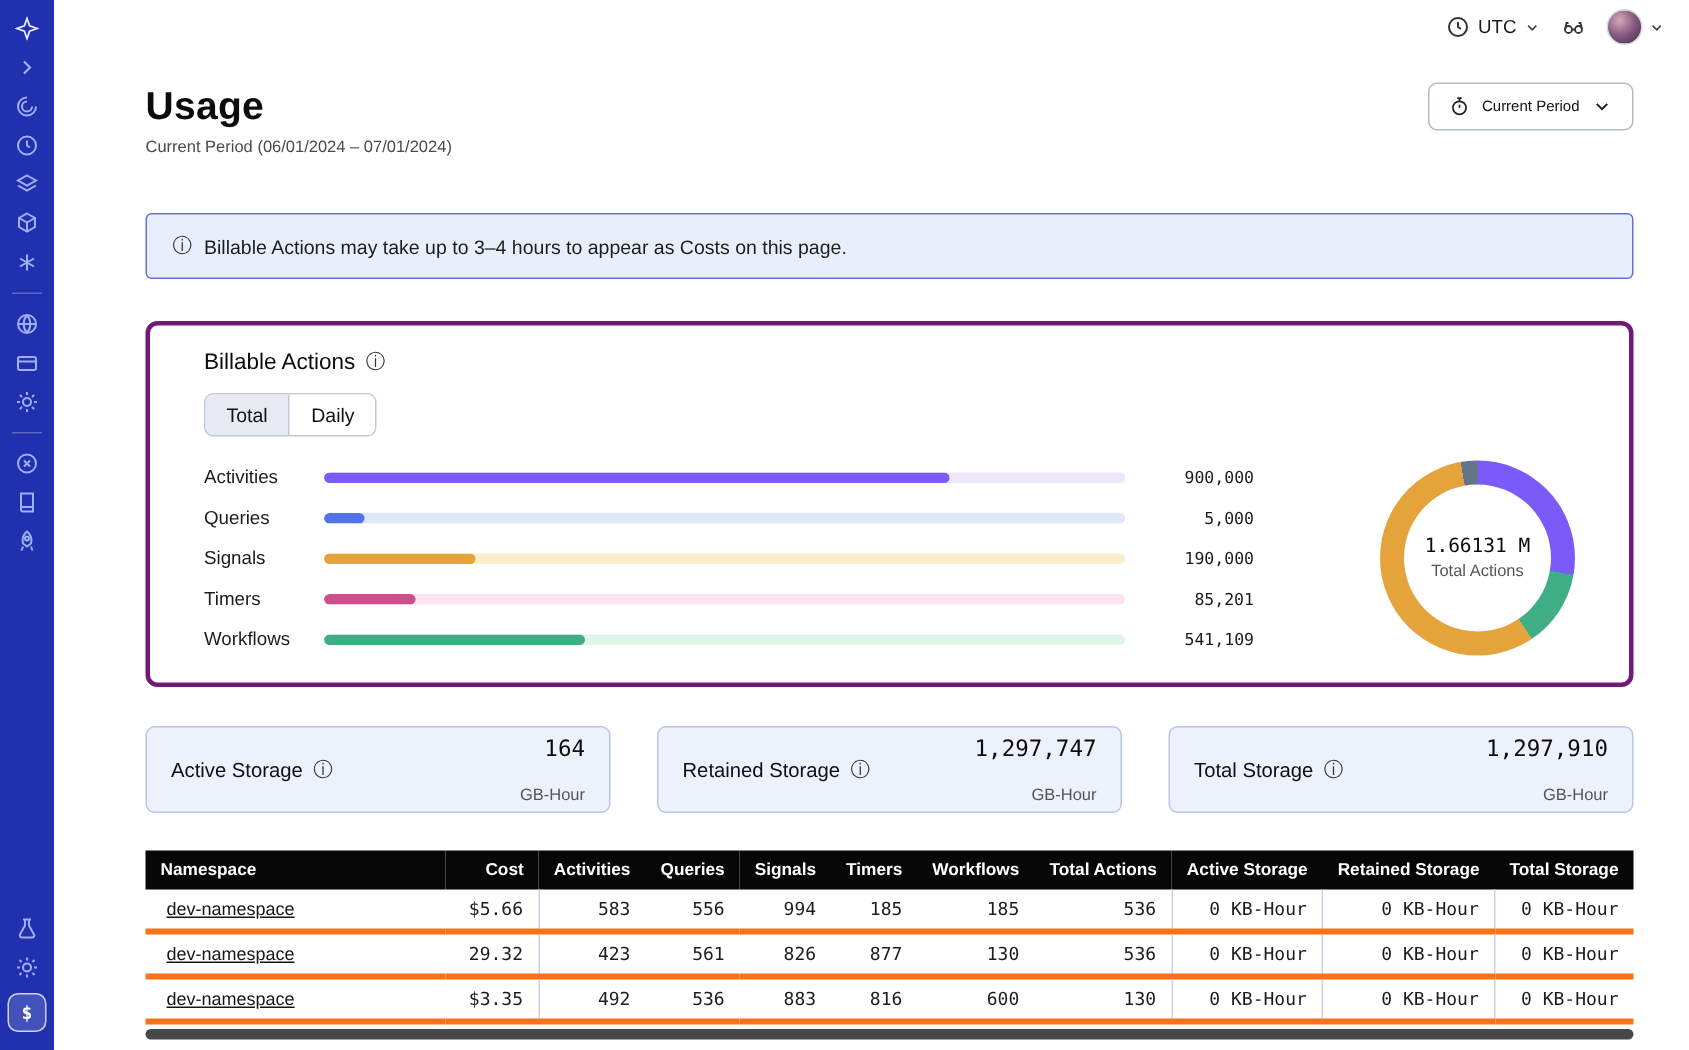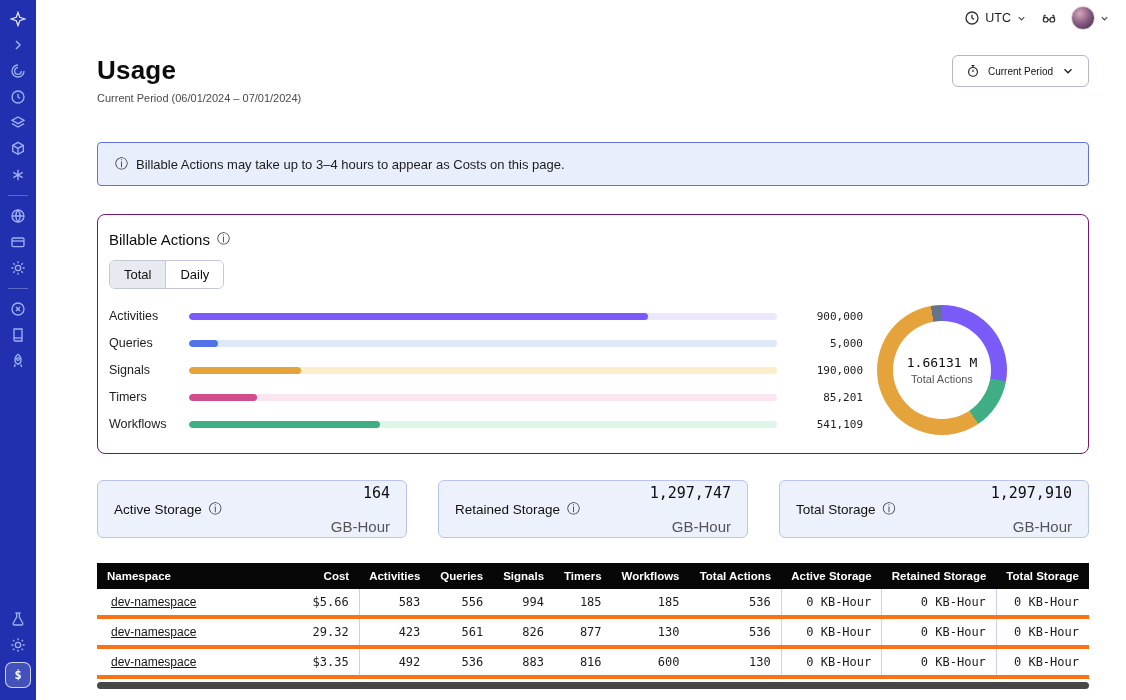--- a/index.html
+++ b/index.html
@@ -44,52 +44,52 @@
     background:#fff;padding:8px 13px;font-size:10px;color:#111;cursor:pointer;
     font-family:"Liberation Sans",sans-serif}
   .period-btn svg{width:14px;height:14px;color:#222}
 
   
   .banner{margin-top:38px;height:44px;background:#e8eefb;border:1px solid #6272d8;border-radius:4px;
     display:flex;align-items:center;gap:8px;padding:0 17px;font-size:13px;color:#1d1d1d}
   .info-glyph{font-size:13px;color:#333;font-style:normal}
 
   
-  .card{margin-top:28px;border:1px solid #701a75;border-radius:8px;background:#fff;padding:15px 11px 18px}
+  .card{margin-top:28px;border:3px solid #701a75;border-radius:8px;background:#fff;padding:15px 36px 18px}
   .card-title{display:flex;align-items:center;gap:7px;font-size:15px;font-weight:500;color:#0d0d0d}
   .tabs{display:inline-flex;border:1px solid #c3c8d6;border-radius:6px;overflow:hidden;margin-top:12px}
   .tab{padding:6px 14px;font-size:13px;background:#fff;border:none;cursor:pointer;color:#111;
     font-family:"Liberation Sans",sans-serif}
   .tab + .tab{border-left:1px solid #c3c8d6}
   .tab.active{background:#e7eaf1;font-weight:500}
 
   .chart-area{display:flex;align-items:center;margin-top:16px}
   .bars{flex:1;display:flex;flex-direction:column;gap:13px;padding-right:14px;min-width:0}
   .bar-row{display:flex;align-items:center}
   .bar-label{width:80px;font-size:12.5px;color:#1c1c1c;flex-shrink:0}
   .bar-track{flex:1;height:7px;border-radius:4px;position:relative;overflow:hidden}
   .bar-fill{position:absolute;left:0;top:0;height:100%;border-radius:4px}
   .bar-value{width:86px;text-align:right;font-family:"DejaVu Sans Mono",monospace;
     font-size:11px;color:#1c1c1c;flex-shrink:0}
 
-  .donut-wrap{width:200px;display:flex;justify-content:flex-start;align-items:center;flex-shrink:0}
+  .donut-wrap{width:200px;display:flex;justify-content:flex-end;align-items:center;flex-shrink:0}
   .donut{width:130px;height:130px;border-radius:50%;position:relative}
   .donut-hole{position:absolute;inset:16px;background:#fff;border-radius:50%;
     display:flex;flex-direction:column;align-items:center;justify-content:center;gap:3px}
   .donut-val{font-family:"DejaVu Sans Mono",monospace;font-size:13px;color:#0c0c0c}
   .donut-sub{font-size:11px;color:#555}
 
   
   .storage-row{display:flex;gap:31px;margin-top:26px}
   .storage-card{flex:1;background:#edf1fc;border:1px solid #b9c4ef;border-radius:6px;
     padding:10px 16px;display:flex;justify-content:space-between;align-items:center;height:58px}
   .s-label{display:flex;align-items:center;gap:7px;font-size:13.5px;color:#0f0f0f}
   .s-right{text-align:right}
   .s-value{font-family:"DejaVu Sans Mono",monospace;font-size:15px;color:#0c0c0c}
-  .s-unit{font-size:15px;color:#555;margin-top:16px}
+  .s-unit{font-size:11px;color:#555;margin-top:16px}
 
   
   .usage-table{width:100%;border-collapse:collapse;margin-top:25px}
   .usage-table th{background:#070707;color:#fff;font-size:11.5px;font-weight:600;
     padding:7px 10px;text-align:right;white-space:nowrap}
   .usage-table th.left{text-align:left;}
   .usage-table td{padding:6px 10px;font-size:12px;border-bottom:4px solid #f97316;
     text-align:right;font-family:"DejaVu Sans Mono",monospace;color:#1c1c1c;white-space:nowrap}
   .usage-table td.ns{text-align:left;font-family:"Liberation Sans",sans-serif;padding-left:14px}
   .usage-table td.ns a{color:#161616;text-decoration:underline}

